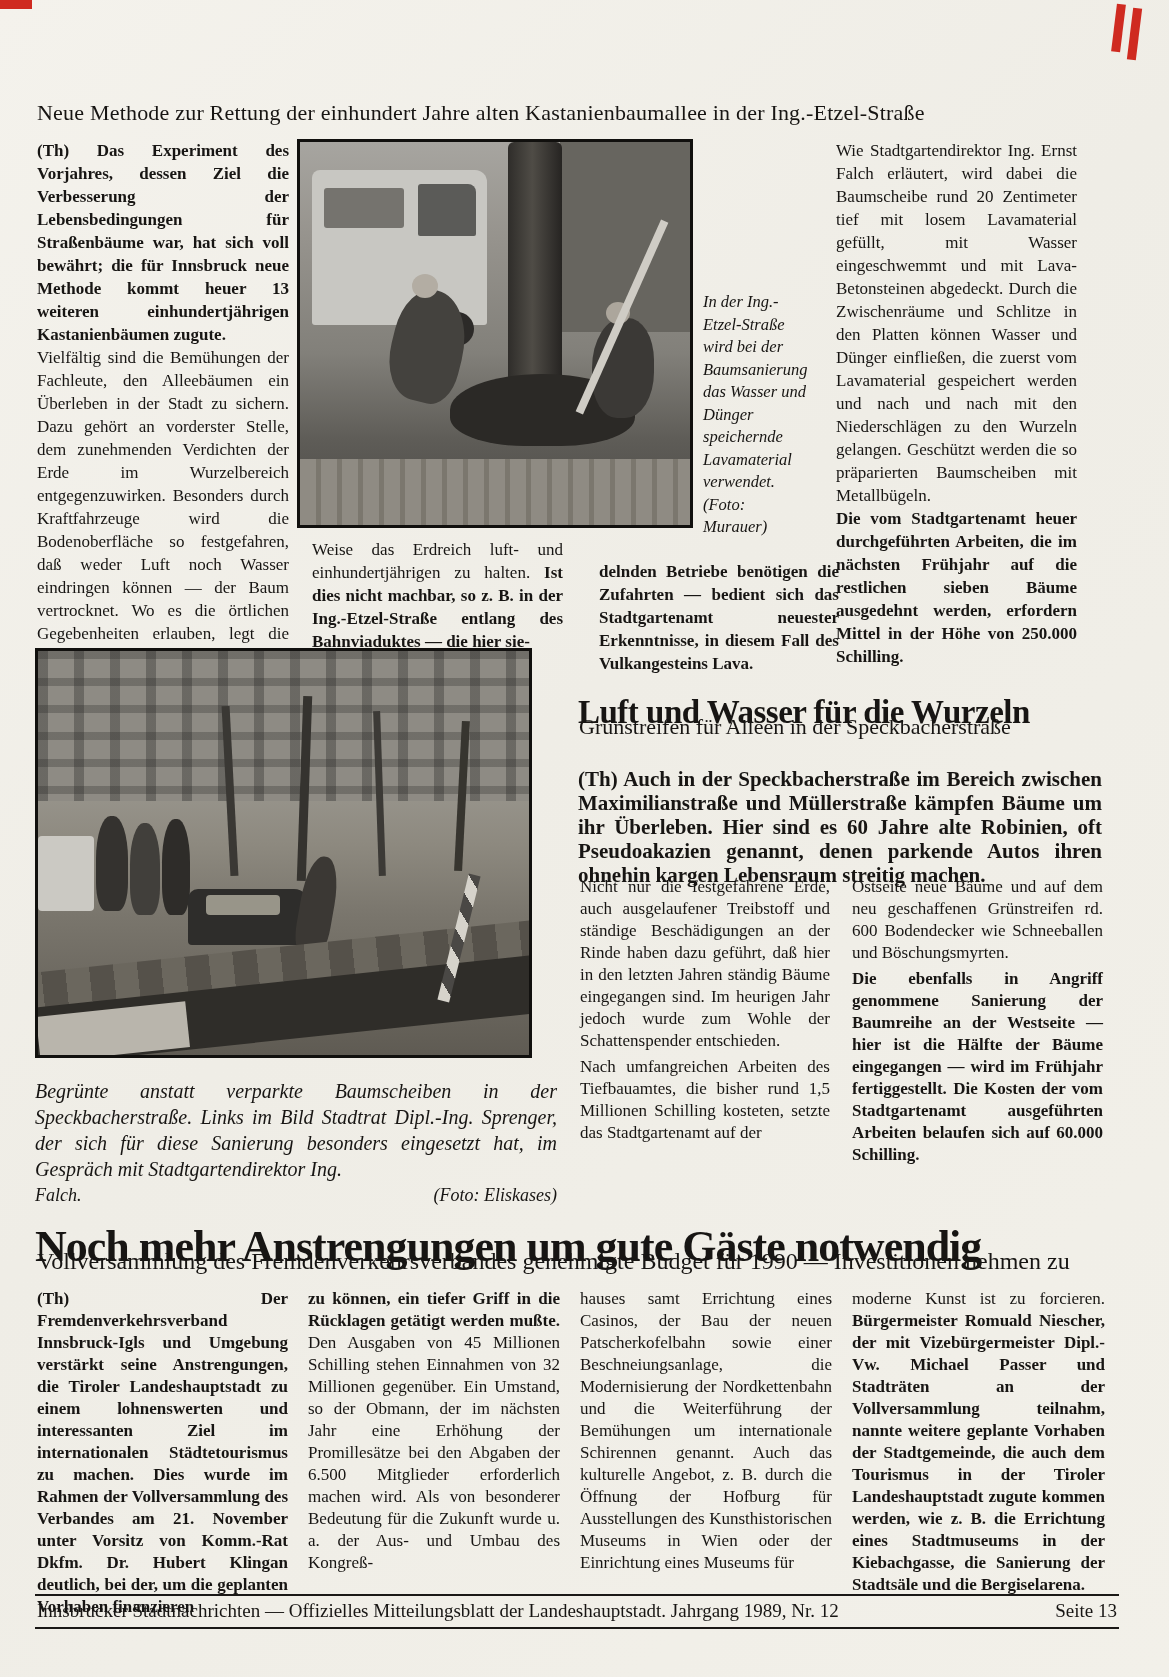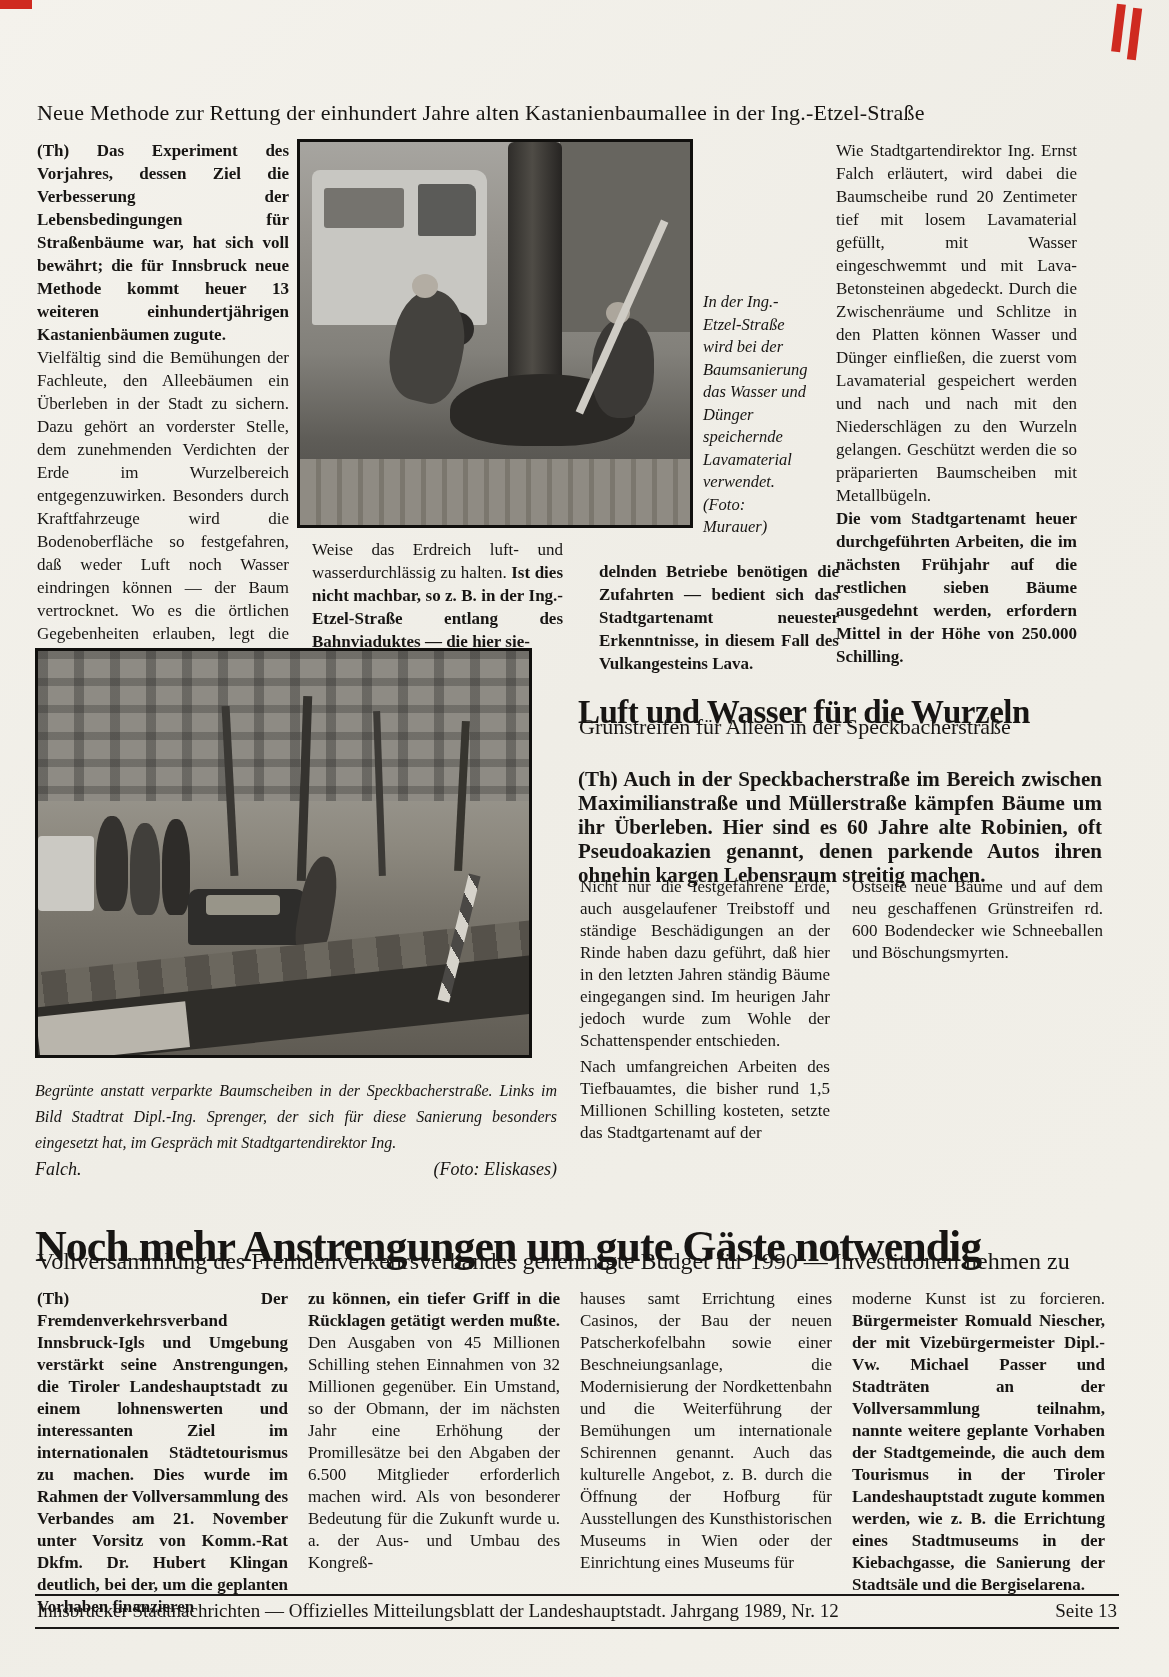--- a/index.html
+++ b/index.html
@@ -24,21 +24,21 @@
   .h1-a3{font-size:44px;font-weight:700;letter-spacing:-1px;white-space:nowrap;}
   .deck-a3{font-size:24px;white-space:nowrap;}
 
   
   .a1col p{font-size:17px;line-height:23px;}
   .a2col p{font-size:17px;line-height:22px;margin-top:12px;}
   .a3col p{font-size:17px;line-height:22px;}
   .lead-a2{font-size:21px;line-height:24px;font-weight:700;margin-top:19px;}
 
   .cap1{font-size:16.5px;line-height:22.5px;font-style:italic;}
-  .cap2{font-size:16px;line-height:26px;font-style:italic;}
+  .cap2{font-size:20px;line-height:26px;font-style:italic;}
   .cap2row{display:flex;justify-content:space-between;font-size:18px;font-style:italic;line-height:26px;}
 
   
   .photo{border:3px solid #11100e;overflow:hidden;background:#8b8983;}
   .shape{position:absolute;}
 
   
   .footer{
     border-top:2px solid #1a1816;border-bottom:2px solid #1a1816;
     display:flex;justify-content:space-between;align-items:center;
@@ -86,21 +86,21 @@
     <p class="cap1">(Foto: Murauer)</p>
   </div>
 
   <div class="abs a1col" style="left:836px;top:139px;width:241px;">
     <p class="j">Wie Stadtgartendirektor Ing. Ernst Falch erläutert, wird dabei die Baumscheibe rund 20 Zentimeter tief mit losem Lavamaterial gefüllt, mit Wasser eingeschwemmt und mit Lava-Betonsteinen abgedeckt. Durch die Zwischenräume und Schlitze in den Platten können Wasser und Dünger einfließen, die zuerst vom Lavamaterial gespeichert werden und nach und nach mit den Niederschlägen zu den Wurzeln gelangen. Geschützt werden die so präparierten Baumscheiben mit Metallbügeln.</p>
     <p class="j b">Die vom Stadtgartenamt heuer durchgeführten Arbeiten, die im nächsten Frühjahr auf die restlichen sieben Bäume ausgedehnt werden, erfordern Mittel in der Höhe von 250.000 Schilling.</p>
   </div>
 
   <div class="abs a1col" style="left:312px;top:538px;width:251px;">
     <p class="j">
-      <span>Weise das Erdreich luft- und wasserdurchlässig zu halten. </span><span class="b">Ist dies nicht machbar, so z. B. in der Ing.-Etzel-Straße entlang des Bahnviaduktes — die hier sie-</span>
+      <span>Weise das Erdreich luft- und einhundertjährigen zu halten. </span><span class="b">Ist dies nicht machbar, so z. B. in der Ing.-Etzel-Straße entlang des Bahnviaduktes — die hier sie-</span>
     </p>
   </div>
   <div class="abs a1col" style="left:585px;top:560px;width:240px;margin-left:14px;">
     <p class="j b">delnden Betriebe benötigen die Zufahrten — bedient sich das Stadtgartenamt neuester Erkenntnisse, in diesem Fall des Vulkangesteins Lava.</p>
   </div>
 
   <div class="abs photo" style="left:35px;top:648px;width:491px;height:404px;">
     <div class="shape" style="left:0;top:0;right:0;bottom:0;background:linear-gradient(180deg,#908e88 0%,#9b9890 30%,#8d897f 48%,#7a766d 65%,#5f5b53 100%);"></div>
     <div class="shape" style="left:0;top:0;width:100%;height:150px;background-color:#8e8b84;background-image:repeating-linear-gradient(90deg,rgba(40,40,38,.35) 0 10px,rgba(0,0,0,0) 10px 36px),repeating-linear-gradient(180deg,rgba(45,45,42,.3) 0 8px,rgba(0,0,0,0) 8px 27px);"></div>
     <div class="shape" style="left:188px;top:55px;width:8px;height:170px;background:#3a3834;transform:rotate(-3deg);"></div>
@@ -134,20 +134,21 @@
   <div class="abs" style="left:578px;top:748px;width:524px;">
     <p class="lead-a2 j">(Th) Auch in der Speckbacherstraße im Bereich zwischen Maximilianstraße und Müllerstraße kämpfen Bäume um ihr Überleben. Hier sind es 60 Jahre alte Robinien, oft Pseudoakazien genannt, denen parkende Autos ihren ohnehin kargen Lebensraum streitig machen.</p>
   </div>
 
   <div class="abs a2col" style="left:580px;top:864px;width:250px;">
     <p class="j">Nicht nur die festgefahrene Erde, auch ausgelaufener Treibstoff und ständige Beschädigungen an der Rinde haben dazu geführt, daß hier in den letzten Jahren ständig Bäume eingegangen sind. Im heurigen Jahr jedoch wurde zum Wohle der Schattenspender entschieden.</p>
     <p class="j" style="margin-top:4px;">Nach umfangreichen Arbeiten des Tiefbauamtes, die bisher rund 1,5 Millionen Schilling kosteten, setzte das Stadtgartenamt auf der</p>
   </div>
   <div class="abs a2col" style="left:852px;top:864px;width:251px;">
     <p class="j">Ostseite neue Bäume und auf dem neu geschaffenen Grünstreifen rd. 600 Bodendecker wie Schneeballen und Böschungsmyrten.</p>
+    <p class="j b" style="margin-top:4px;">Die ebenfalls in Angriff genommene Sanierung der Baumreihe an der Westseite — hier ist die Hälfte der Bäume eingegangen — wird im Frühjahr fertiggestellt. Die Kosten der vom Stadtgartenamt ausgeführten Arbeiten belaufen sich auf 60.000 Schilling.</p>
   </div>
 
   <h1 class="abs h1-a3" style="left:35px;top:1192px;">Noch mehr Anstrengungen um gute Gäste notwendig</h1>
   <div class="abs deck-a3" style="left:37px;top:1248px;">Vollversammlung des Fremdenverkehrsverbandes genehmigte Budget für 1990 — Investitionen nehmen zu</div>
 
   <div class="abs a3col" style="left:37px;top:1288px;width:251px;">
     <p class="j b">(Th) Der Fremdenverkehrsverband Innsbruck-Igls und Umgebung verstärkt seine Anstrengungen, die Tiroler Landeshauptstadt zu einem lohnenswerten und interessanten Ziel im internationalen Städtetourismus zu machen. Dies wurde im Rahmen der Vollversammlung des Verbandes am 21. November unter Vorsitz von Komm.-Rat Dkfm. Dr. Hubert Klingan deutlich, bei der, um die geplanten Vorhaben finanzieren</p>
   </div>
   <div class="abs a3col" style="left:308px;top:1288px;width:252px;">
     <p class="j">

